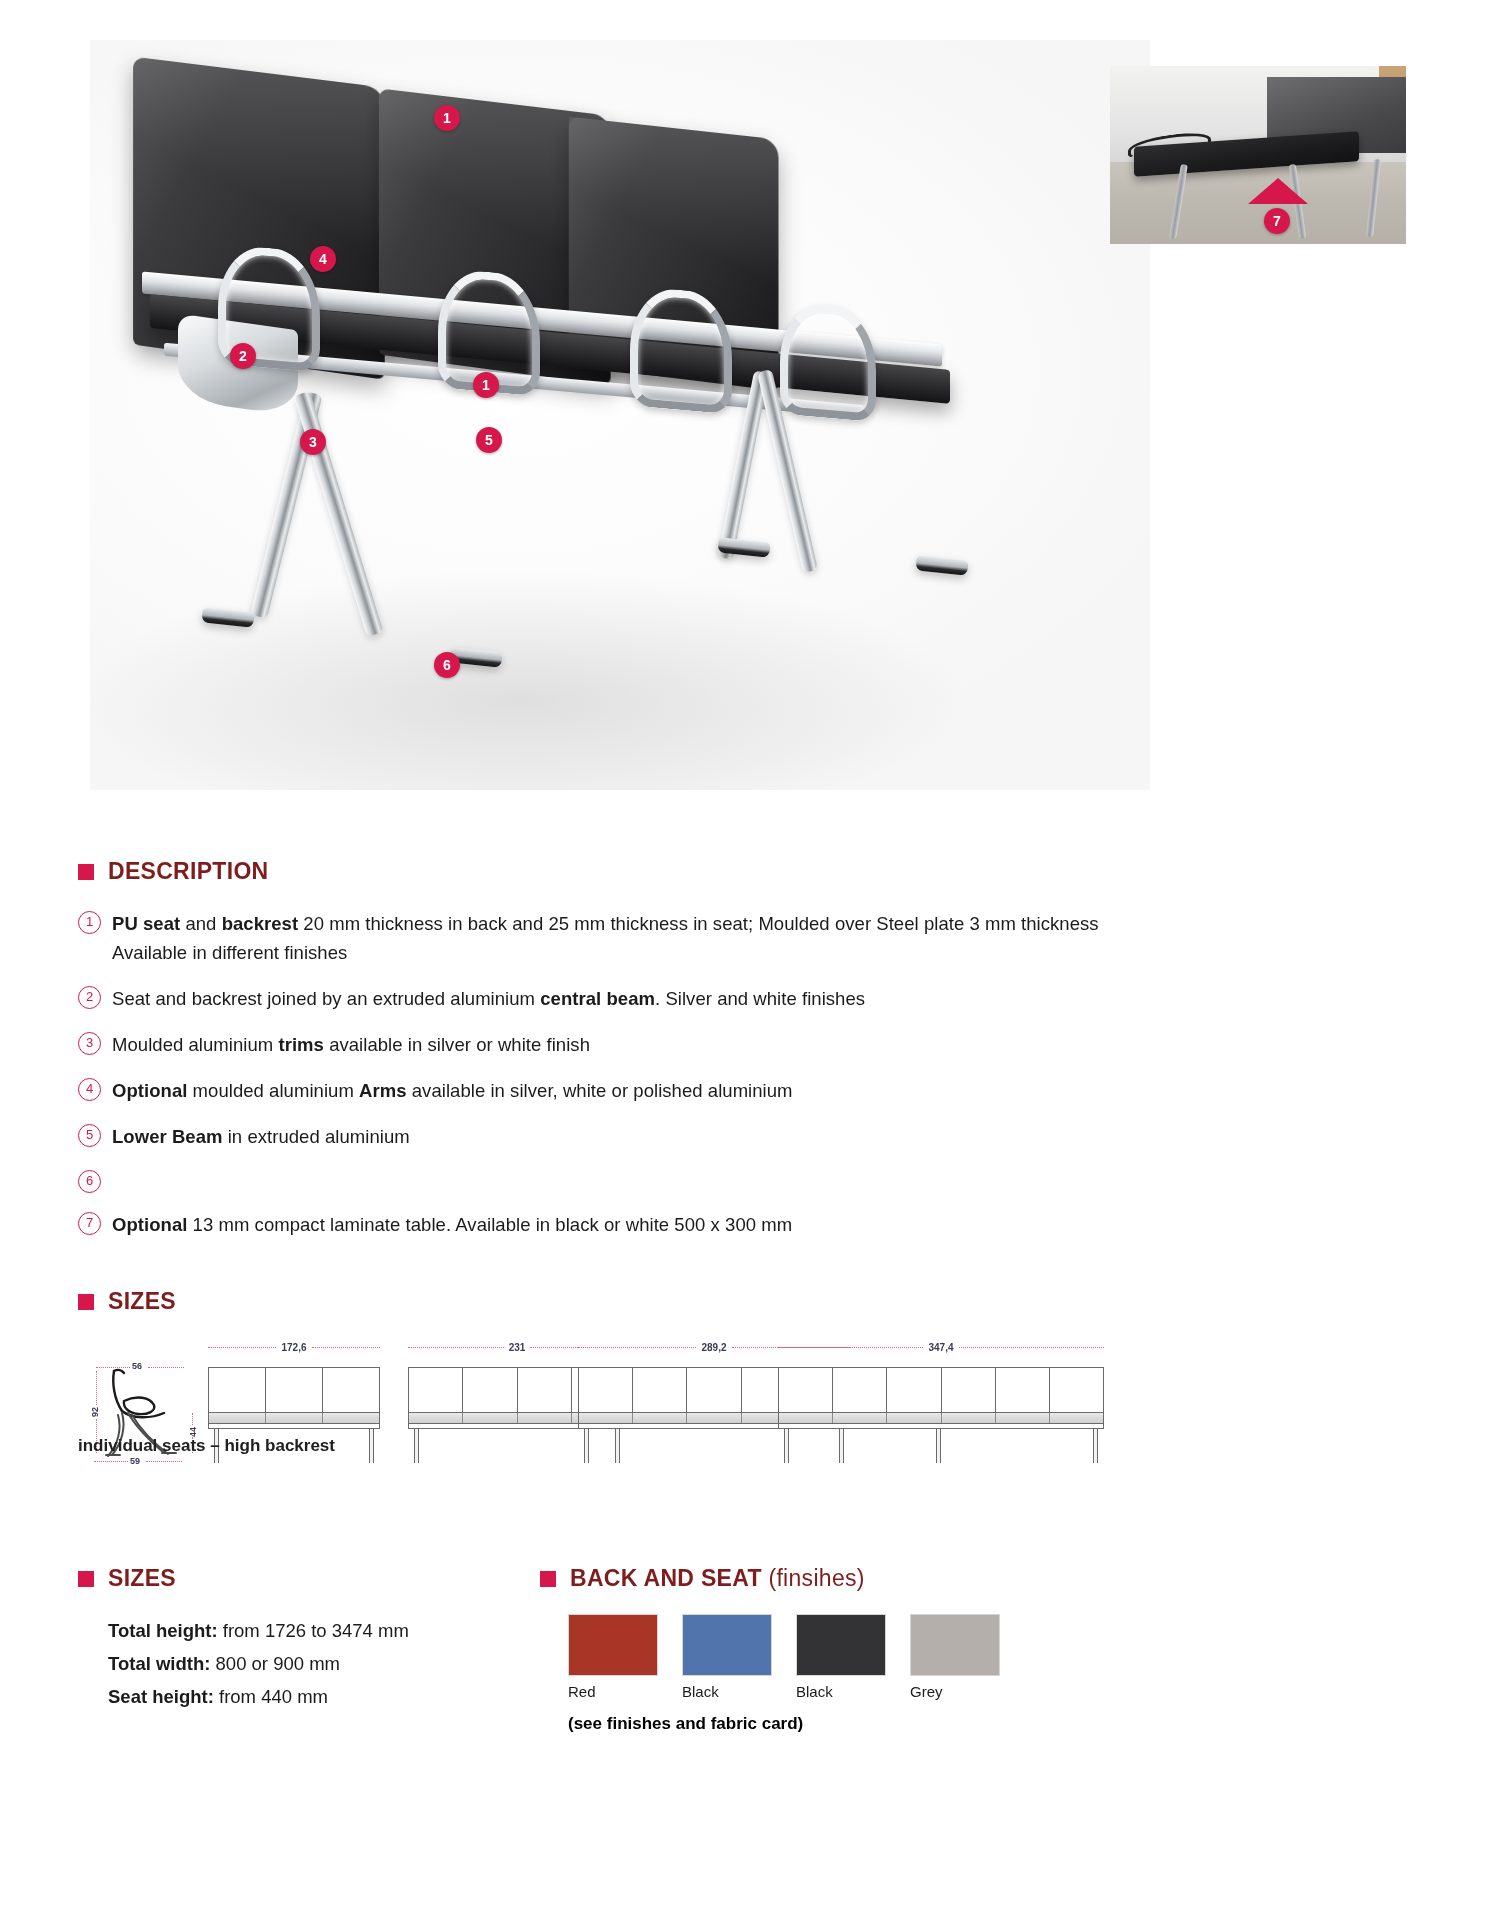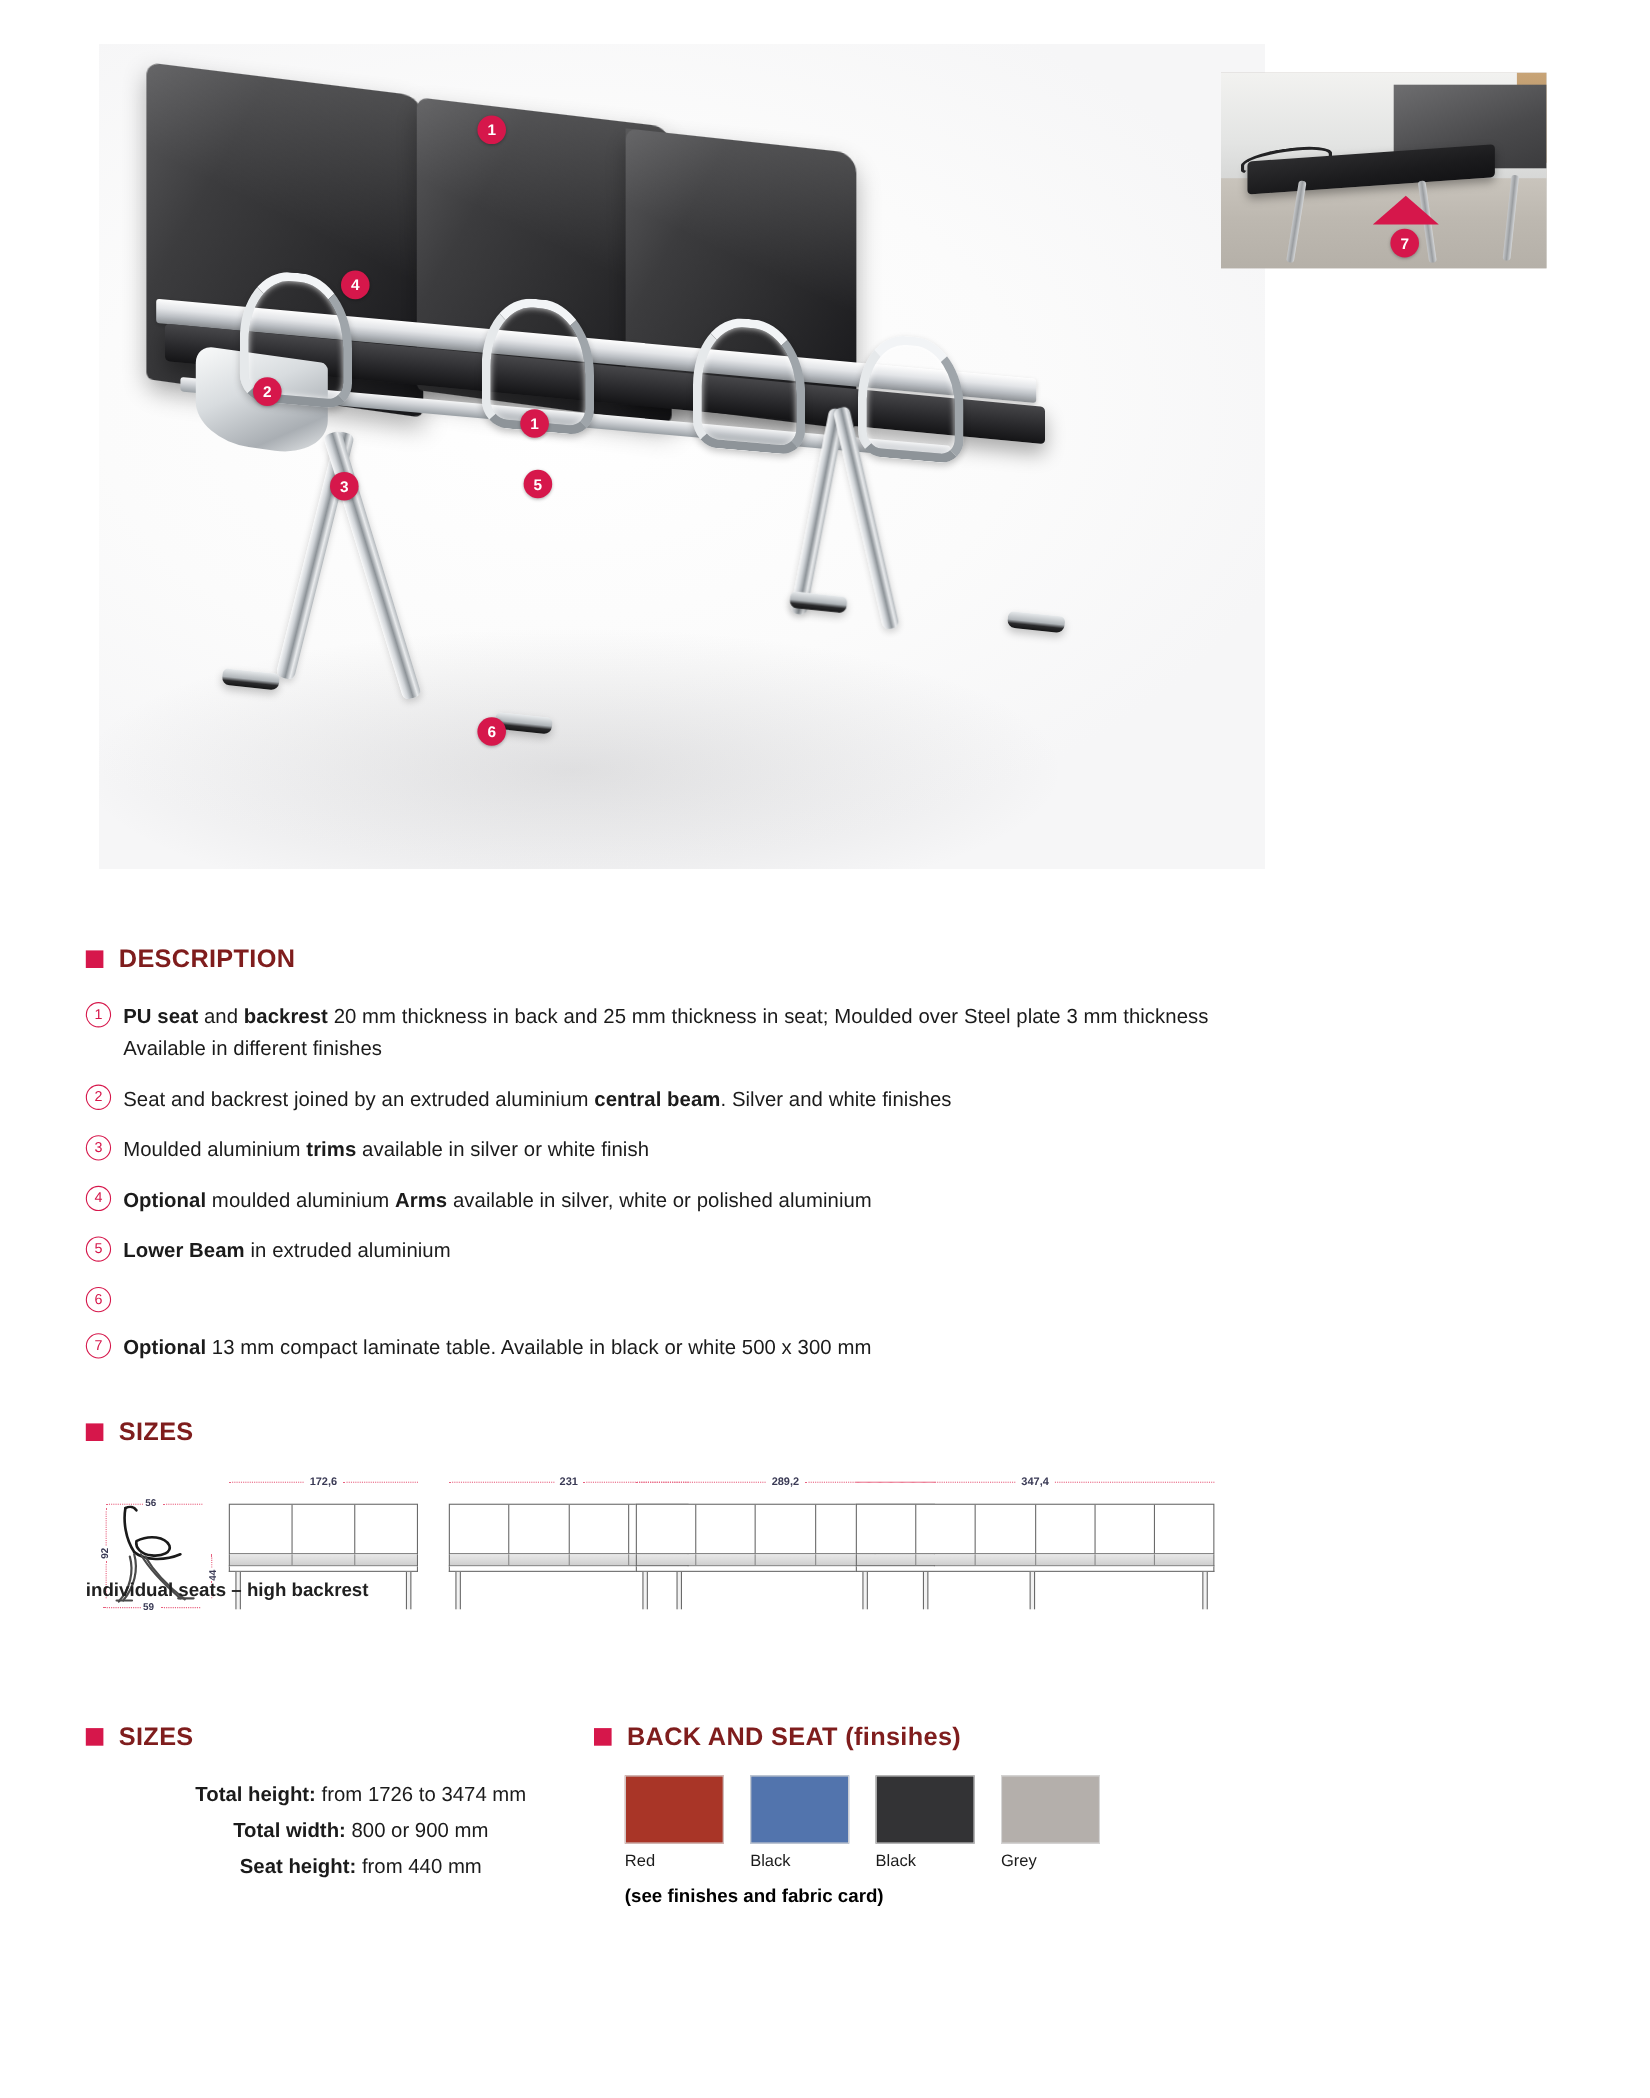--- a/index.html
+++ b/index.html
@@ -222,21 +222,21 @@
     background: #d6174b;
     flex: 0 0 auto;
   }
   .heading-text {
     font-size: 23px;
     font-weight: bold;
     letter-spacing: 0.3px;
     color: #7f1d1d;
   }
   .heading-text .light {
-    font-weight: bold;
+    font-weight: normal;
   }
 
   
   #description-section {
     position: absolute;
     left: 78px;
     top: 858px;
     width: 1330px;
   }
   #description-list {
@@ -386,21 +386,20 @@
   
   #sizes-text-section {
     position: absolute;
     left: 78px;
     top: 1565px;
     width: 470px;
   }
   #sizes-lines {
     margin-top: 22px;
     margin-left: 30px;
-    text-align: center;
   }
   .size-line {
     font-size: 18.5px;
     line-height: 33px;
     color: #1b1b1b;
   }
   .size-line b { font-weight: bold; }
 
   
   #finishes-section {

